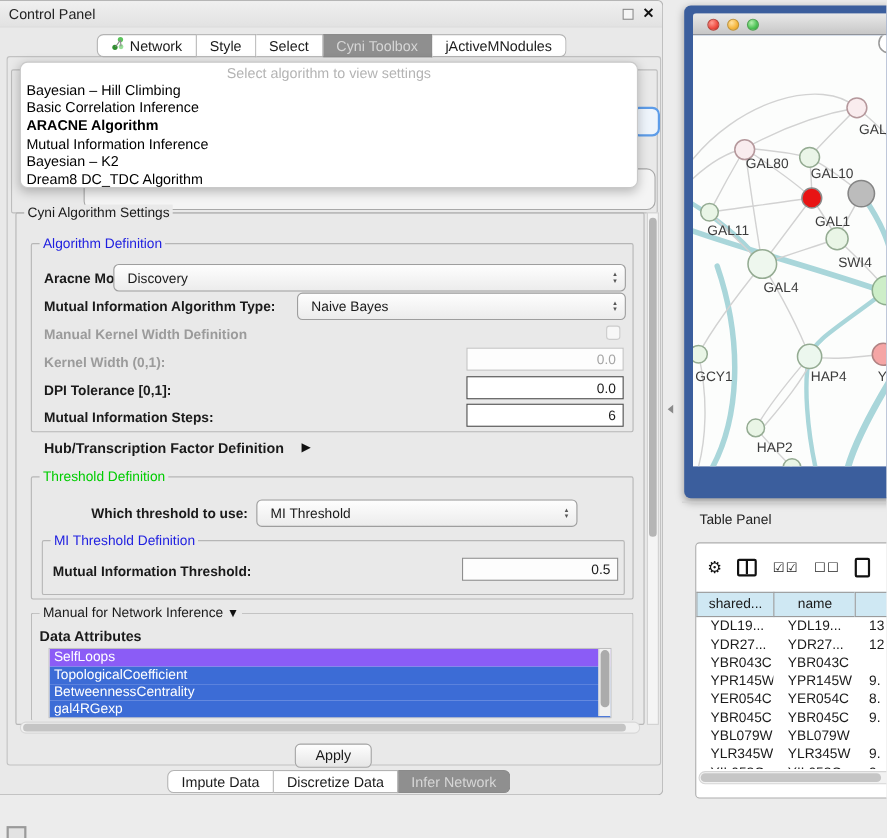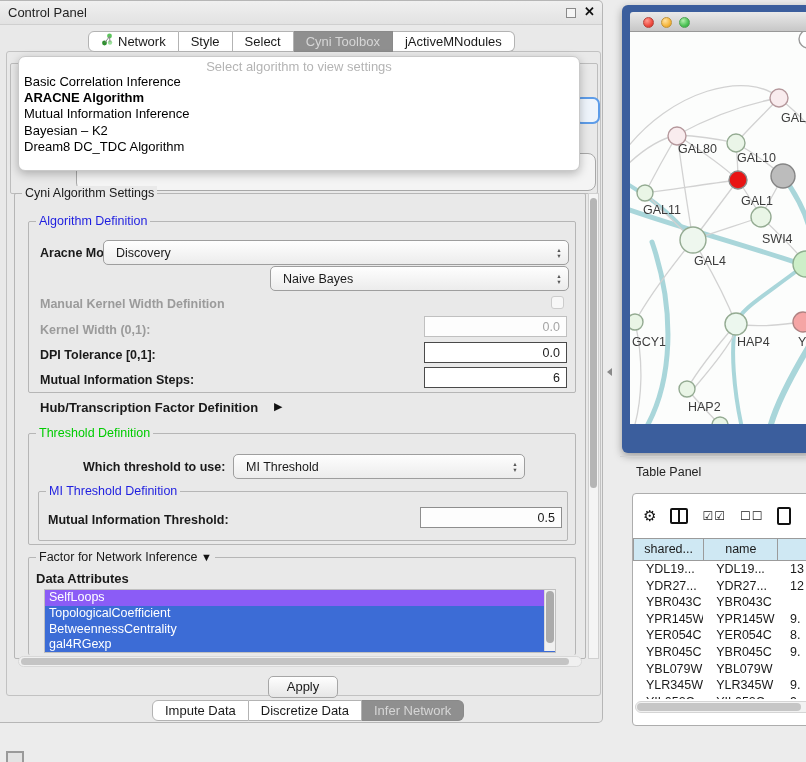--- a/index.html
+++ b/index.html
@@ -182,20 +182,21 @@
 
     <div class="gbox" style="left:28px;top:220px;width:548px;height:172px;"></div>
     <span class="gtitle blue" style="left:36px;top:213px;">Algorithm Definition</span>
 
     <span class="lbl" style="left:40px;top:245px;">Aracne Mode:</span>
     <div class="combo" style="left:103px;top:239px;width:466px;">
       <span class="cval">Discovery</span>
       <span class="spin"></span>
     </div>
 
+    <span class="lbl" style="left:40px;top:271px;">Mutual Information Algorithm Type:</span>
     <div class="combo" style="left:270px;top:265px;width:299px;">
       <span class="cval">Naive Bayes</span>
       <span class="spin"></span>
     </div>
 
     <span class="lbl dis" style="left:40px;top:296px;">Manual Kernel Width Definition</span>
     <span class="checkbox" style="left:551px;top:295px;"></span>
 
     <span class="lbl dis" style="left:40px;top:322px;">Kernel Width (0,1):</span>
     <div class="nfield dis" style="left:424px;top:315px;width:143px;">0.0</div>
@@ -218,21 +219,21 @@
       <span class="spin"></span>
     </div>
 
     <div class="gbox" style="left:38px;top:490px;width:530px;height:50px;"></div>
     <span class="gtitle blue" style="left:46px;top:483px;">MI Threshold Definition</span>
     <span class="lbl" style="left:48px;top:512px;">Mutual Information Threshold:</span>
     <div class="nfield" style="left:420px;top:506px;width:142px;border:1px solid #8e8e8e;">0.5</div>
 
     <div class="gbox" style="left:28px;top:556px;width:548px;height:98px;border-bottom:none;"></div>
     <span class="gtitle" style="left:36px;top:549px;">
-      <span>Factor for Network Inference</span>
+      <span>Manual for Network Inference</span>
       <span class="tri">▼</span>
     </span>
     <span class="lbl" style="left:36px;top:570px;font-size:13px;">Data Attributes</span>
 
     <div class="attrlist" id="attrList">
         <div class="attr" style="background: #8b5cf6;">SelfLoops</div>
         <div class="attr" style="background: rgb(60, 108, 214);">TopologicalCoefficient</div>
         <div class="attr" style="background: rgb(60, 108, 214);">BetweennessCentrality</div>
         <div class="attr" style="background: rgb(60, 108, 214);">gal4RGexp</div>
       </div>
@@ -254,20 +255,21 @@
           <span>Discretize Data</span>
         </div>
         <div class="tab sel">
           <span>Infer Network</span>
         </div>
       </div>
 
     <div class="popup">
       <div class="popup-header">Select algorithm to view settings</div>
       <div id="algoItems">
+          <div class="pitem">Bayesian – Hill Climbing</div>
           <div class="pitem">Basic Correlation Inference</div>
           <div class="pitem bold">ARACNE Algorithm</div>
           <div class="pitem">Mutual Information Inference</div>
           <div class="pitem">Bayesian – K2</div>
           <div class="pitem">Dream8 DC_TDC Algorithm</div>
         </div>
     </div>
   </div>
 
   <div class="split-handle"></div>

